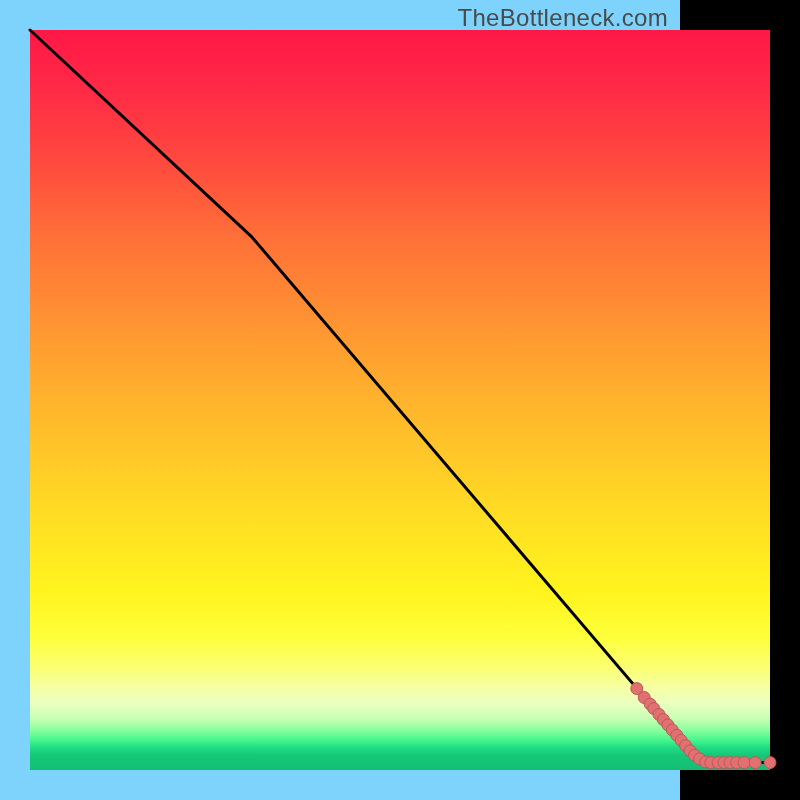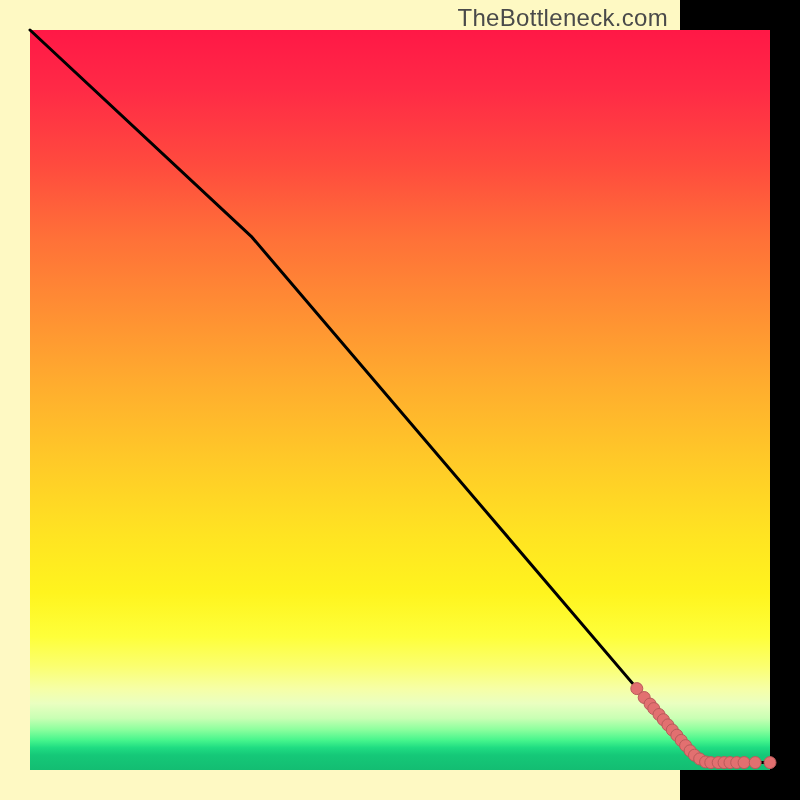--- a/index.html
+++ b/index.html
@@ -8,21 +8,21 @@
     width: 800px;
     height: 800px;
     overflow: hidden;
     background: #000;
     font-family: Arial, Helvetica, sans-serif;
   }
   .stage {
     position: relative;
     width: 680px;
     height: 800px;
-    background: #fef9c3;
+    background: #7dd3fc;
   }
   .plot-area {
     position: absolute;
     left: 30px;
     top: 30px;
     width: 740px;
     height: 740px;
     
     background: linear-gradient(
       to bottom,

